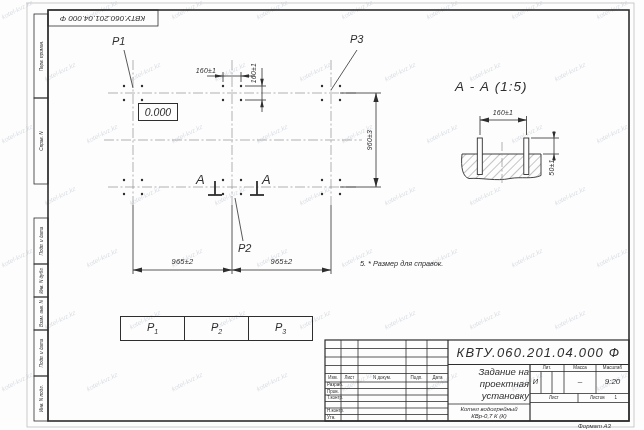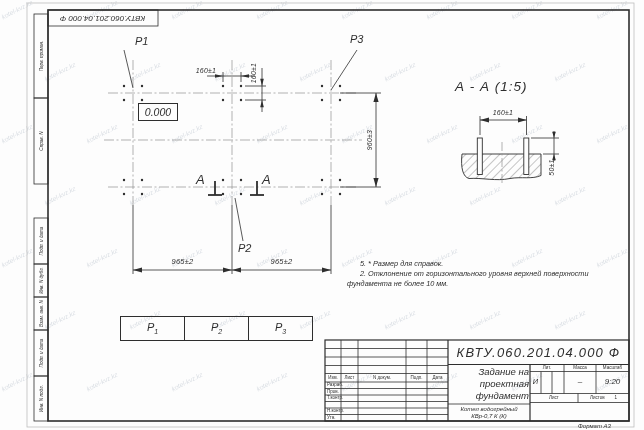--- a/index.html
+++ b/index.html
@@ -246,57 +246,56 @@
   </div>
 
   <div class="lbl rot90 marginlbl" style="left:35.5px;top:98px;width:84px;">Перв. примен.</div>
   <div class="lbl rot90 marginlbl" style="left:35.5px;top:184px;width:86px;">Справ. N</div>
   <div class="lbl rot90 marginlbl" style="left:35.5px;top:264px;width:46px;">Подп. и дата</div>
   <div class="lbl rot90 marginlbl" style="left:35.5px;top:297px;width:33px;">Инв. N дубл.</div>
   <div class="lbl rot90 marginlbl" style="left:35.5px;top:330px;width:33px;">Взам. инв. N</div>
   <div class="lbl rot90 marginlbl" style="left:35.5px;top:376px;width:46px;">Подп. и дата</div>
   <div class="lbl rot90 marginlbl" style="left:35.5px;top:421px;width:45px;">Инв. N подл.</div>
 
-  <div class="lbl" style="left:112px;top:36px;font-size:11px;margin-left:23px;">P1</div>
+  <div class="lbl" style="left:112px;top:36px;font-size:11px;">P1</div>
   <div class="lbl" style="left:350px;top:34px;font-size:11px;">P3</div>
   <div class="lbl" style="left:238px;top:243px;font-size:11px;">P2</div>
   <div class="lbl levelbox" style="left:138px;top:103px;width:38px;height:16px;font-size:10.5px;">0.000</div>
   <div class="lbl dim c" style="left:190px;top:67px;width:32px;">160±1</div>
   <div class="lbl dim c rot90" style="left:250px;top:88px;width:30px;">160±1</div>
   <div class="lbl dim c" style="left:152px;top:258px;width:61px;font-size:7.5px;">965±2</div>
   <div class="lbl dim c" style="left:251px;top:258px;width:61px;font-size:7.5px;">965±2</div>
   <div class="lbl dim c rot90" style="left:366px;top:157px;width:34px;">960±3</div>
   <div class="lbl" style="left:196px;top:173px;font-size:13px;">А</div>
   <div class="lbl" style="left:262px;top:173px;font-size:13px;">А</div>
 
   <div class="lbl" style="left:455px;top:80px;font-size:13.5px;letter-spacing:1px;">А - А (1:5)</div>
   <div class="lbl dim c" style="left:483px;top:109px;width:40px;">160±1</div>
   <div class="lbl dim c rot90" style="left:548px;top:181px;width:27px;">50±1</div>
 
   <div class="notes">
     <p>5. * Размер для справок.</p>
-    <p>2. Отклонение от горизонтального уровня верхней поверхности фундамента не более 10 мм.</p>
   </div>
 
   <table class="loads">
     <tbody>
         <tr>
       <th><span>P</span><sub>1</sub></th>
       <th><span>P</span><sub>2</sub></th>
       <th><span>P</span><sub>3</sub></th>
     </tr>
   </tbody>
     </table>
 
   <div class="tbcell c" style="left:450px;top:341px;width:177px;height:22px;display:flex;align-items:center;justify-content:center;font-size:13px;font-style:italic;letter-spacing:1.2px;">КВТУ.060.201.04.000  Ф</div>
 
   <div class="tbcell name-cell" style="left:449px;top:366px;width:80px;font-style:italic;">
     <div>Задание на</div>
     <div>проектная</div>
-    <div>фундамент</div>
+    <div>установку</div>
   </div>
 
   <div class="tbcell prod-cell" style="left:449px;top:406px;width:80px;font-style:italic;">
     <div>Котел водогрейный</div>
     <div>КВр-0,7 К (К)</div>
   </div>
 
   <div class="tbcell tbs c" style="left:325px;top:375.5px;width:16px;">Изм.</div>
   <div class="tbcell tbs c" style="left:341px;top:375.5px;width:17px;">Лист</div>
   <div class="tbcell tbs c" style="left:358px;top:375.5px;width:48px;">N докум.</div>

